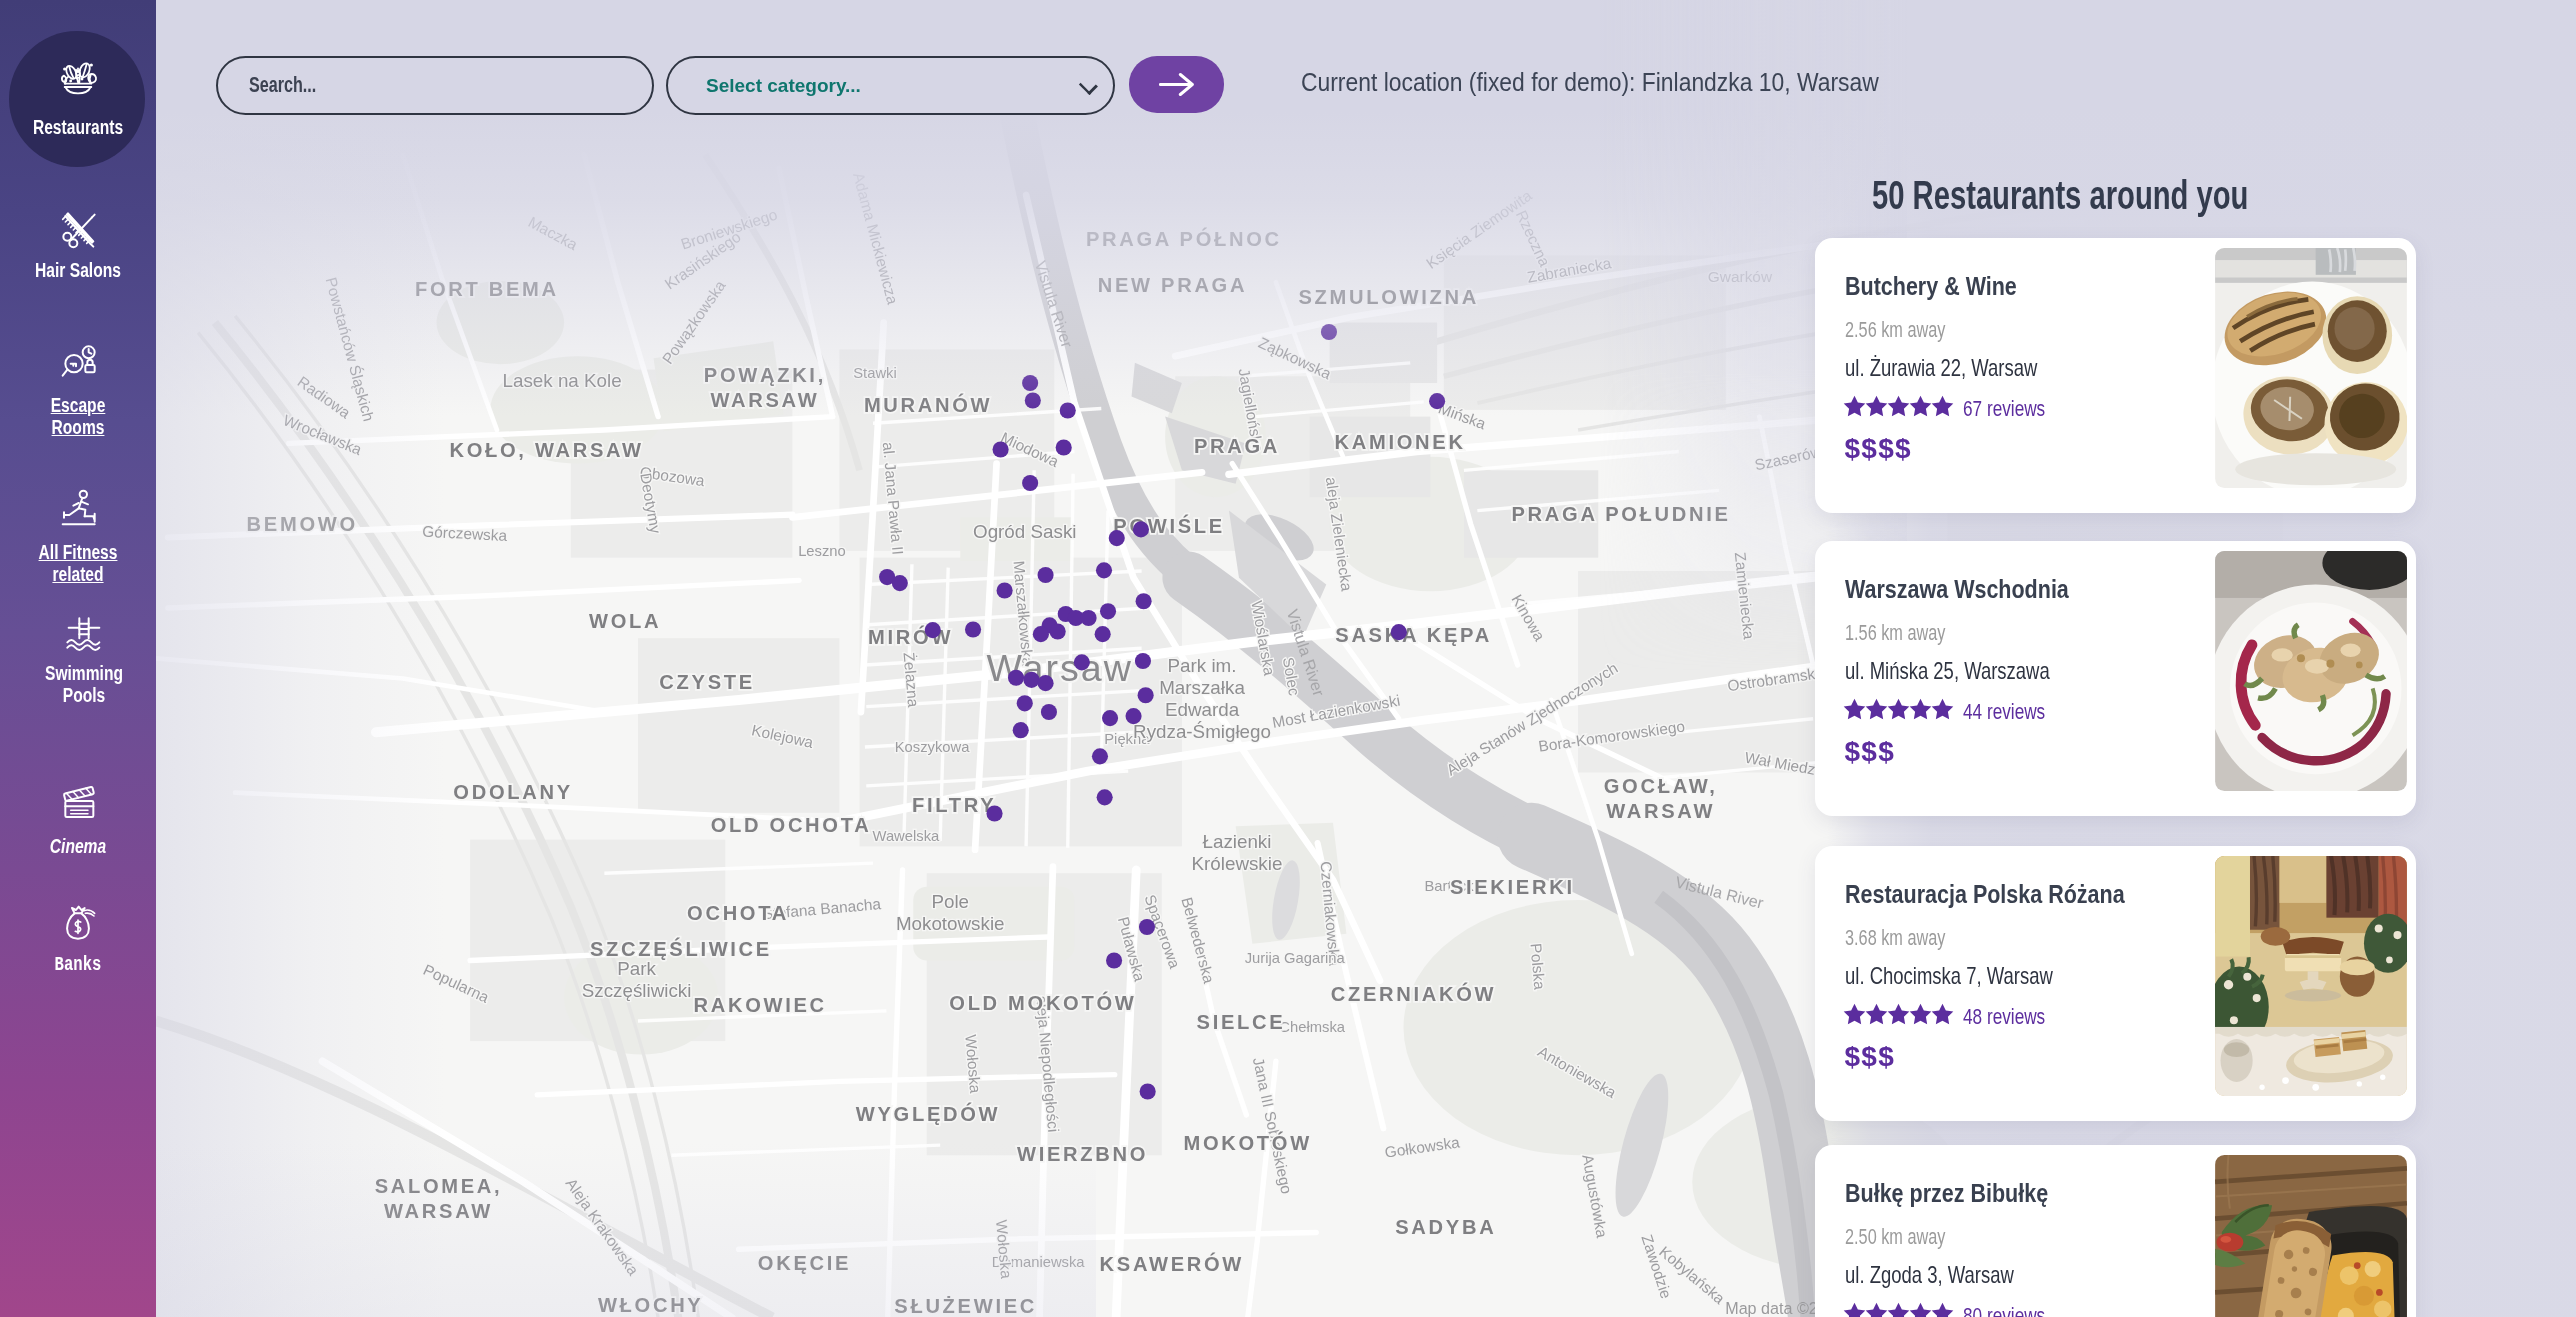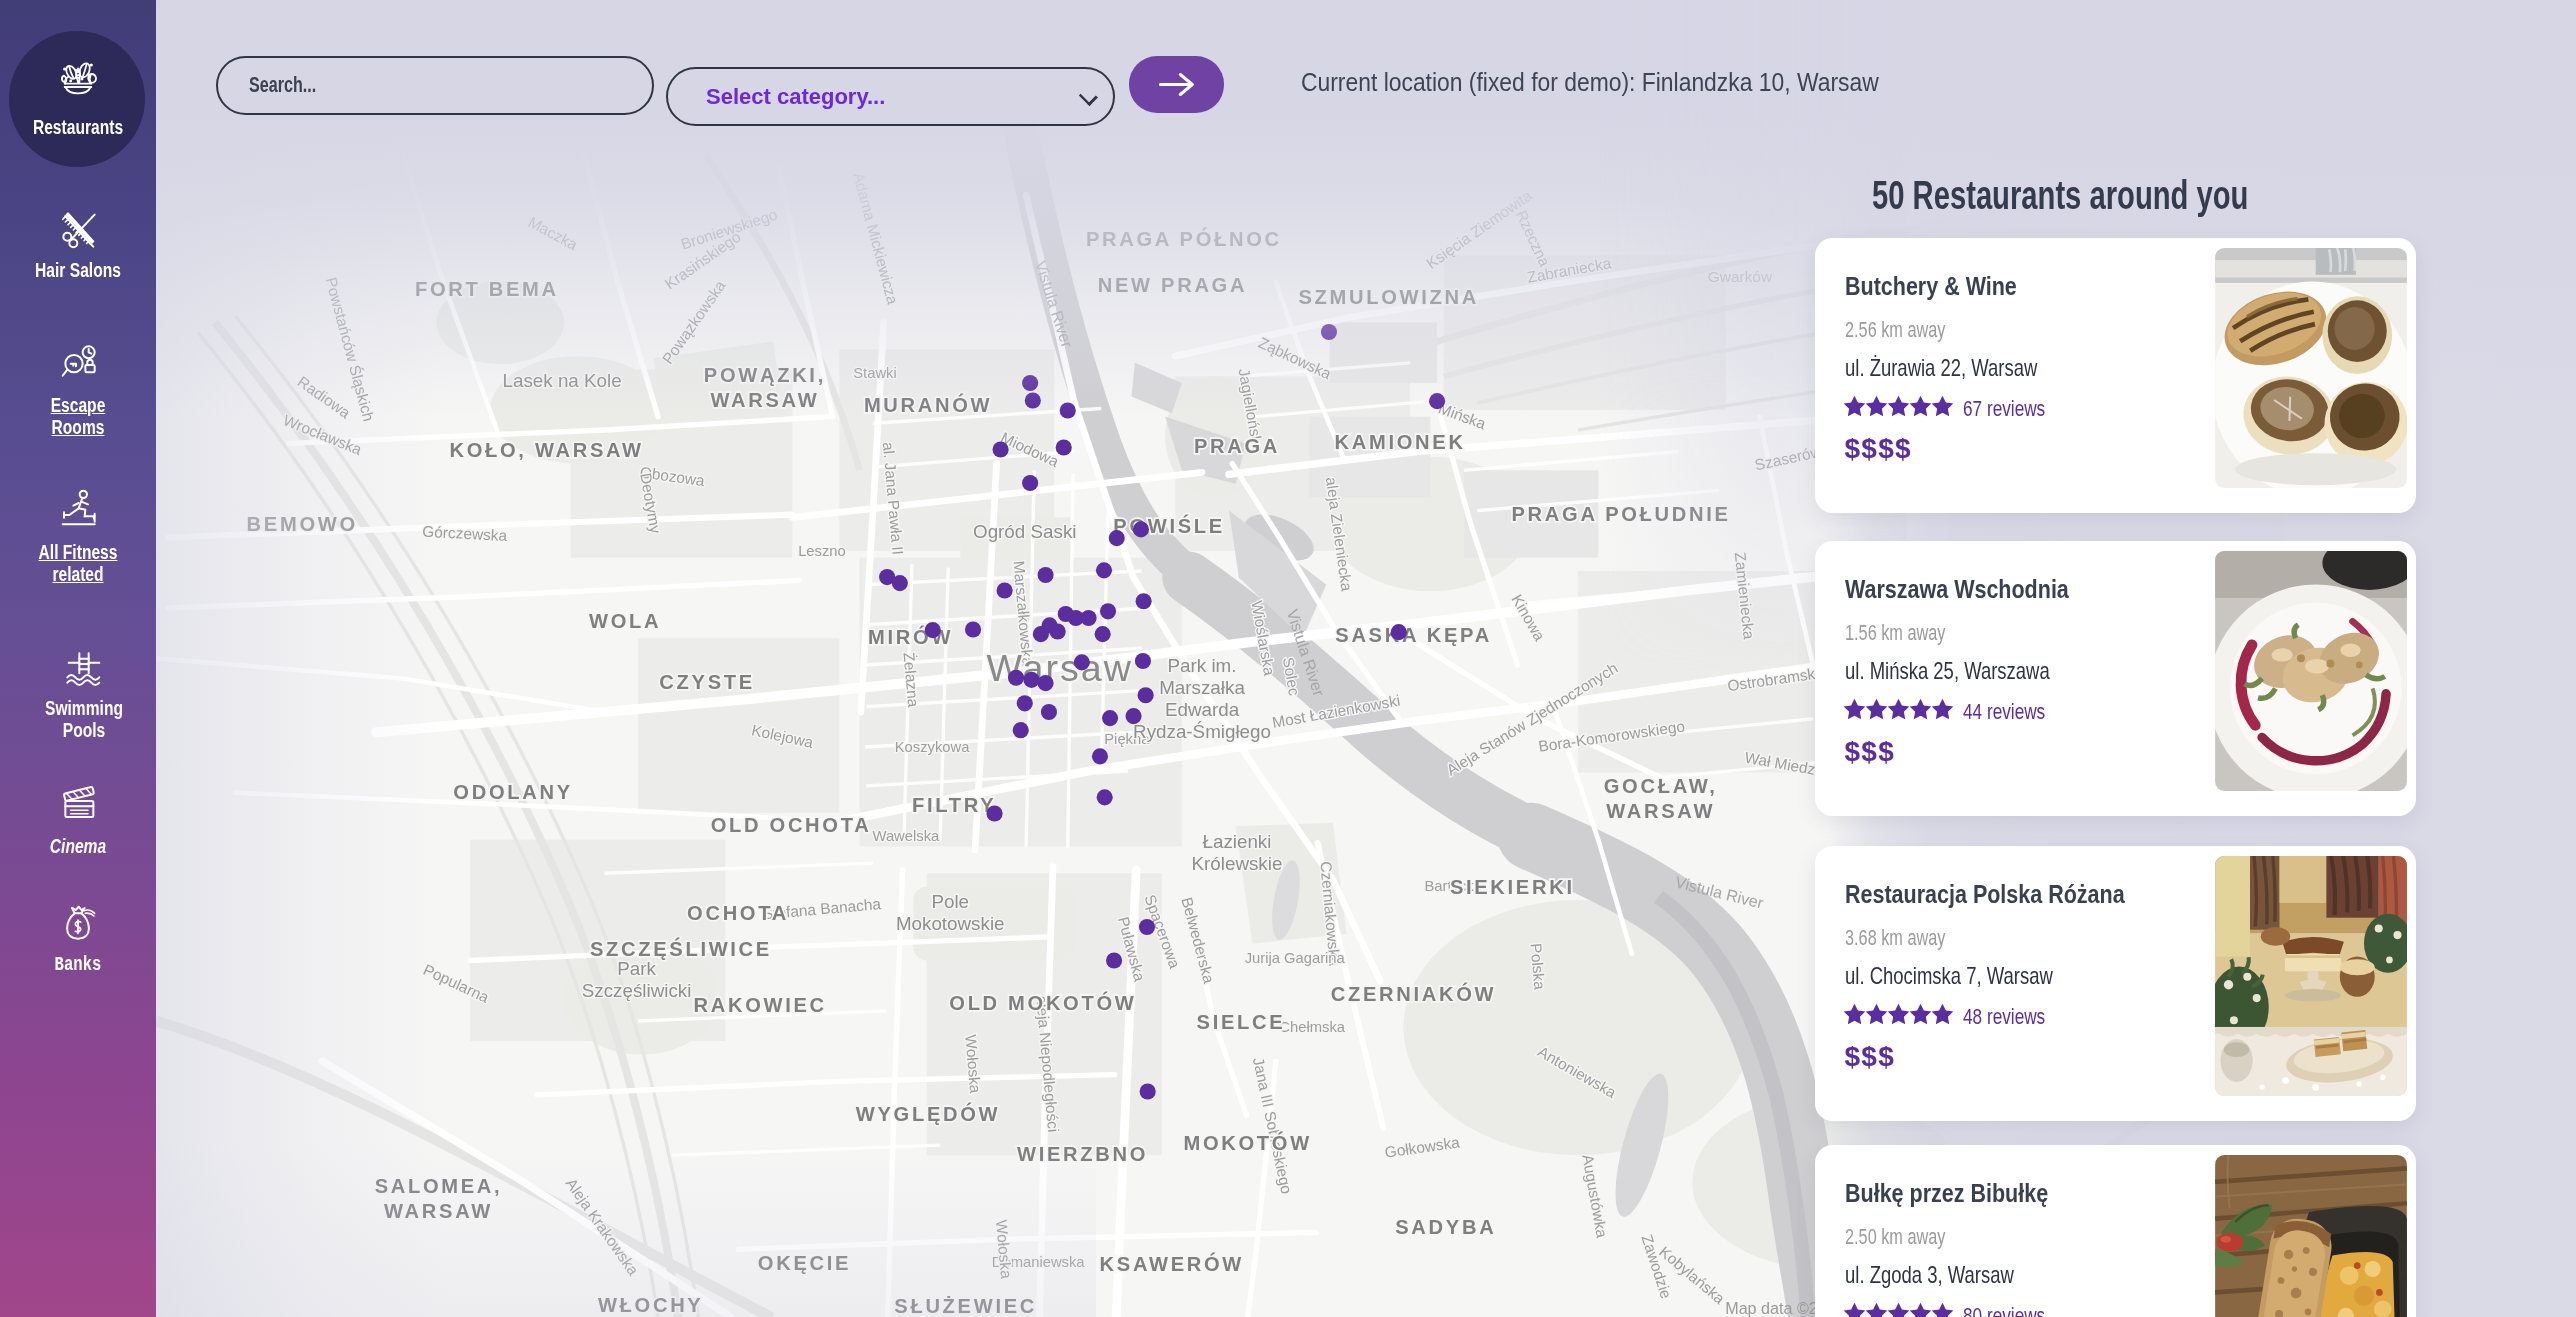--- a/index.html
+++ b/index.html
@@ -22,22 +22,22 @@
   .sidebar { position:absolute; left:0; top:0; width:156px; height:1318px; z-index:20;
     background:linear-gradient(180deg, #413d77 0%, #4a4484 16%, #574d90 32%, #664f95 48%, #7a4a93 66%, #8d4590 82%, #a1468b 100%); }
   .navitem { position:absolute; left:0; width:156px; text-align:center; color:#fff; }
   .navitem .lbl { font-size:19.5px; font-weight:700; line-height:22px; transform:scaleX(0.8); }
   .activeCircle { position:absolute; left:9.4px; top:31px; width:136px; height:136px; border-radius:50%; background:#2d2a59; }
 
   
   .search { position:absolute; left:216px; top:56px; width:438px; height:59px; border-radius:29.5px; z-index:15;
     color:#3c4252; font-size:21.5px; font-weight:700; line-height:58px; padding-left:44px; transform:scaleX(0.75); transform-origin:left center; }
   .searchwrap { position:absolute; left:216px; top:56px; width:438px; height:59px; border:2px solid #2f3542; border-radius:29.5px; z-index:15; }
-  .select { position:absolute; left:666px; top:67px; width:449px; height:59px; border:2px solid #2f3542; border-radius:29.5px; z-index:15;
-    color:#6d28d9; font-size:22px; font-weight:700; line-height:55px; padding-left:38px; }
+  .select { position:absolute; left:666px; top:56px; width:449px; height:59px; border:2px solid #2f3542; border-radius:29.5px; z-index:15;
+    color:#0f766e; font-size:19px; font-weight:700; line-height:55px; padding-left:38px; }
   .select .chev { position:absolute; right:17.5px; top:19.5px; width:14.8px; height:14.8px; border-right:3.4px solid #2f3542; border-bottom:3.4px solid #2f3542; transform:rotate(45deg) scaleY(0.8); }
   .gobtn { position:absolute; left:1129px; top:56px; width:95px; height:57px; background:#6f42a3; border-radius:28px; z-index:15; }
   .gobtn svg { position:absolute; left:29.5px; top:15.4px; }
   .loctext { position:absolute; left:1301px; top:67px; font-size:26px; color:#3c4455; z-index:15; transform:scaleX(0.88); transform-origin:left center; white-space:nowrap; }
 
   
   .rtitle { position:absolute; left:1872px; top:173px; font-size:40px; font-weight:700; color:#333b4d; z-index:16; transform:scaleX(0.73); transform-origin:left center; white-space:nowrap; }
   .card { position:absolute; left:1815px; width:601px; height:275px; background:#fff; border-radius:17.5px; z-index:16;
     box-shadow:0 6.7px 20px rgba(70,70,110,0.10); }
   .card .name { position:absolute; left:29.5px; top:34px; font-size:25px; font-weight:600; color:#39404f; transform:scaleX(0.86); transform-origin:left center; white-space:nowrap; }
@@ -408,21 +408,21 @@
     <svg width="44" height="44" viewBox="0 0 66 66" fill="none" stroke="#fff" stroke-width="3" stroke-linecap="round" stroke-linejoin="round">
       <circle cx="41" cy="11" r="5.5"></circle>
       <path d="M39 18 L34 32 L44 34 L43 44"></path>
       <path d="M34 24 L26 28 M38 22 L48 26"></path>
       <path d="M34 32 L20 42 L12 42 M12 38 L12 46"></path>
       <path d="M43 44 L56 44 L58 50 M58 40 L58 52"></path>
       <path d="M10 56 L58 56"></path>
     </svg>
     <div class="lbl" style="margin-top:8px;">All Fitness<br>related</div>
   </div>
-  <div class="navitem" style="top:644px;padding-left:12px;">
+  <div class="navitem" style="top:609px;padding-left:12px;">
     <svg width="44" height="44" viewBox="0 0 66 66" fill="none" stroke="#fff" stroke-width="3" stroke-linecap="round" stroke-linejoin="round">
       <path d="M10 28 H26 M40 28 H56"></path>
       <path d="M26 14 V44 M40 14 V44"></path>
       <path d="M26 22 H40 M26 30 H40 M26 38 H40"></path>
       <path d="M8 50 q6 -7 12 0 q6 7 12 0 q6 -7 12 0 q6 7 12 0"></path>
       <path d="M8 58 q6 -7 12 0 q6 7 12 0 q6 -7 12 0 q6 7 12 0"></path>
     </svg>
     <div class="lbl" style="margin-top:6.7px;">Swimming<br>Pools</div>
   </div>
   <div class="navitem" style="top:781px;font-style:italic;">

